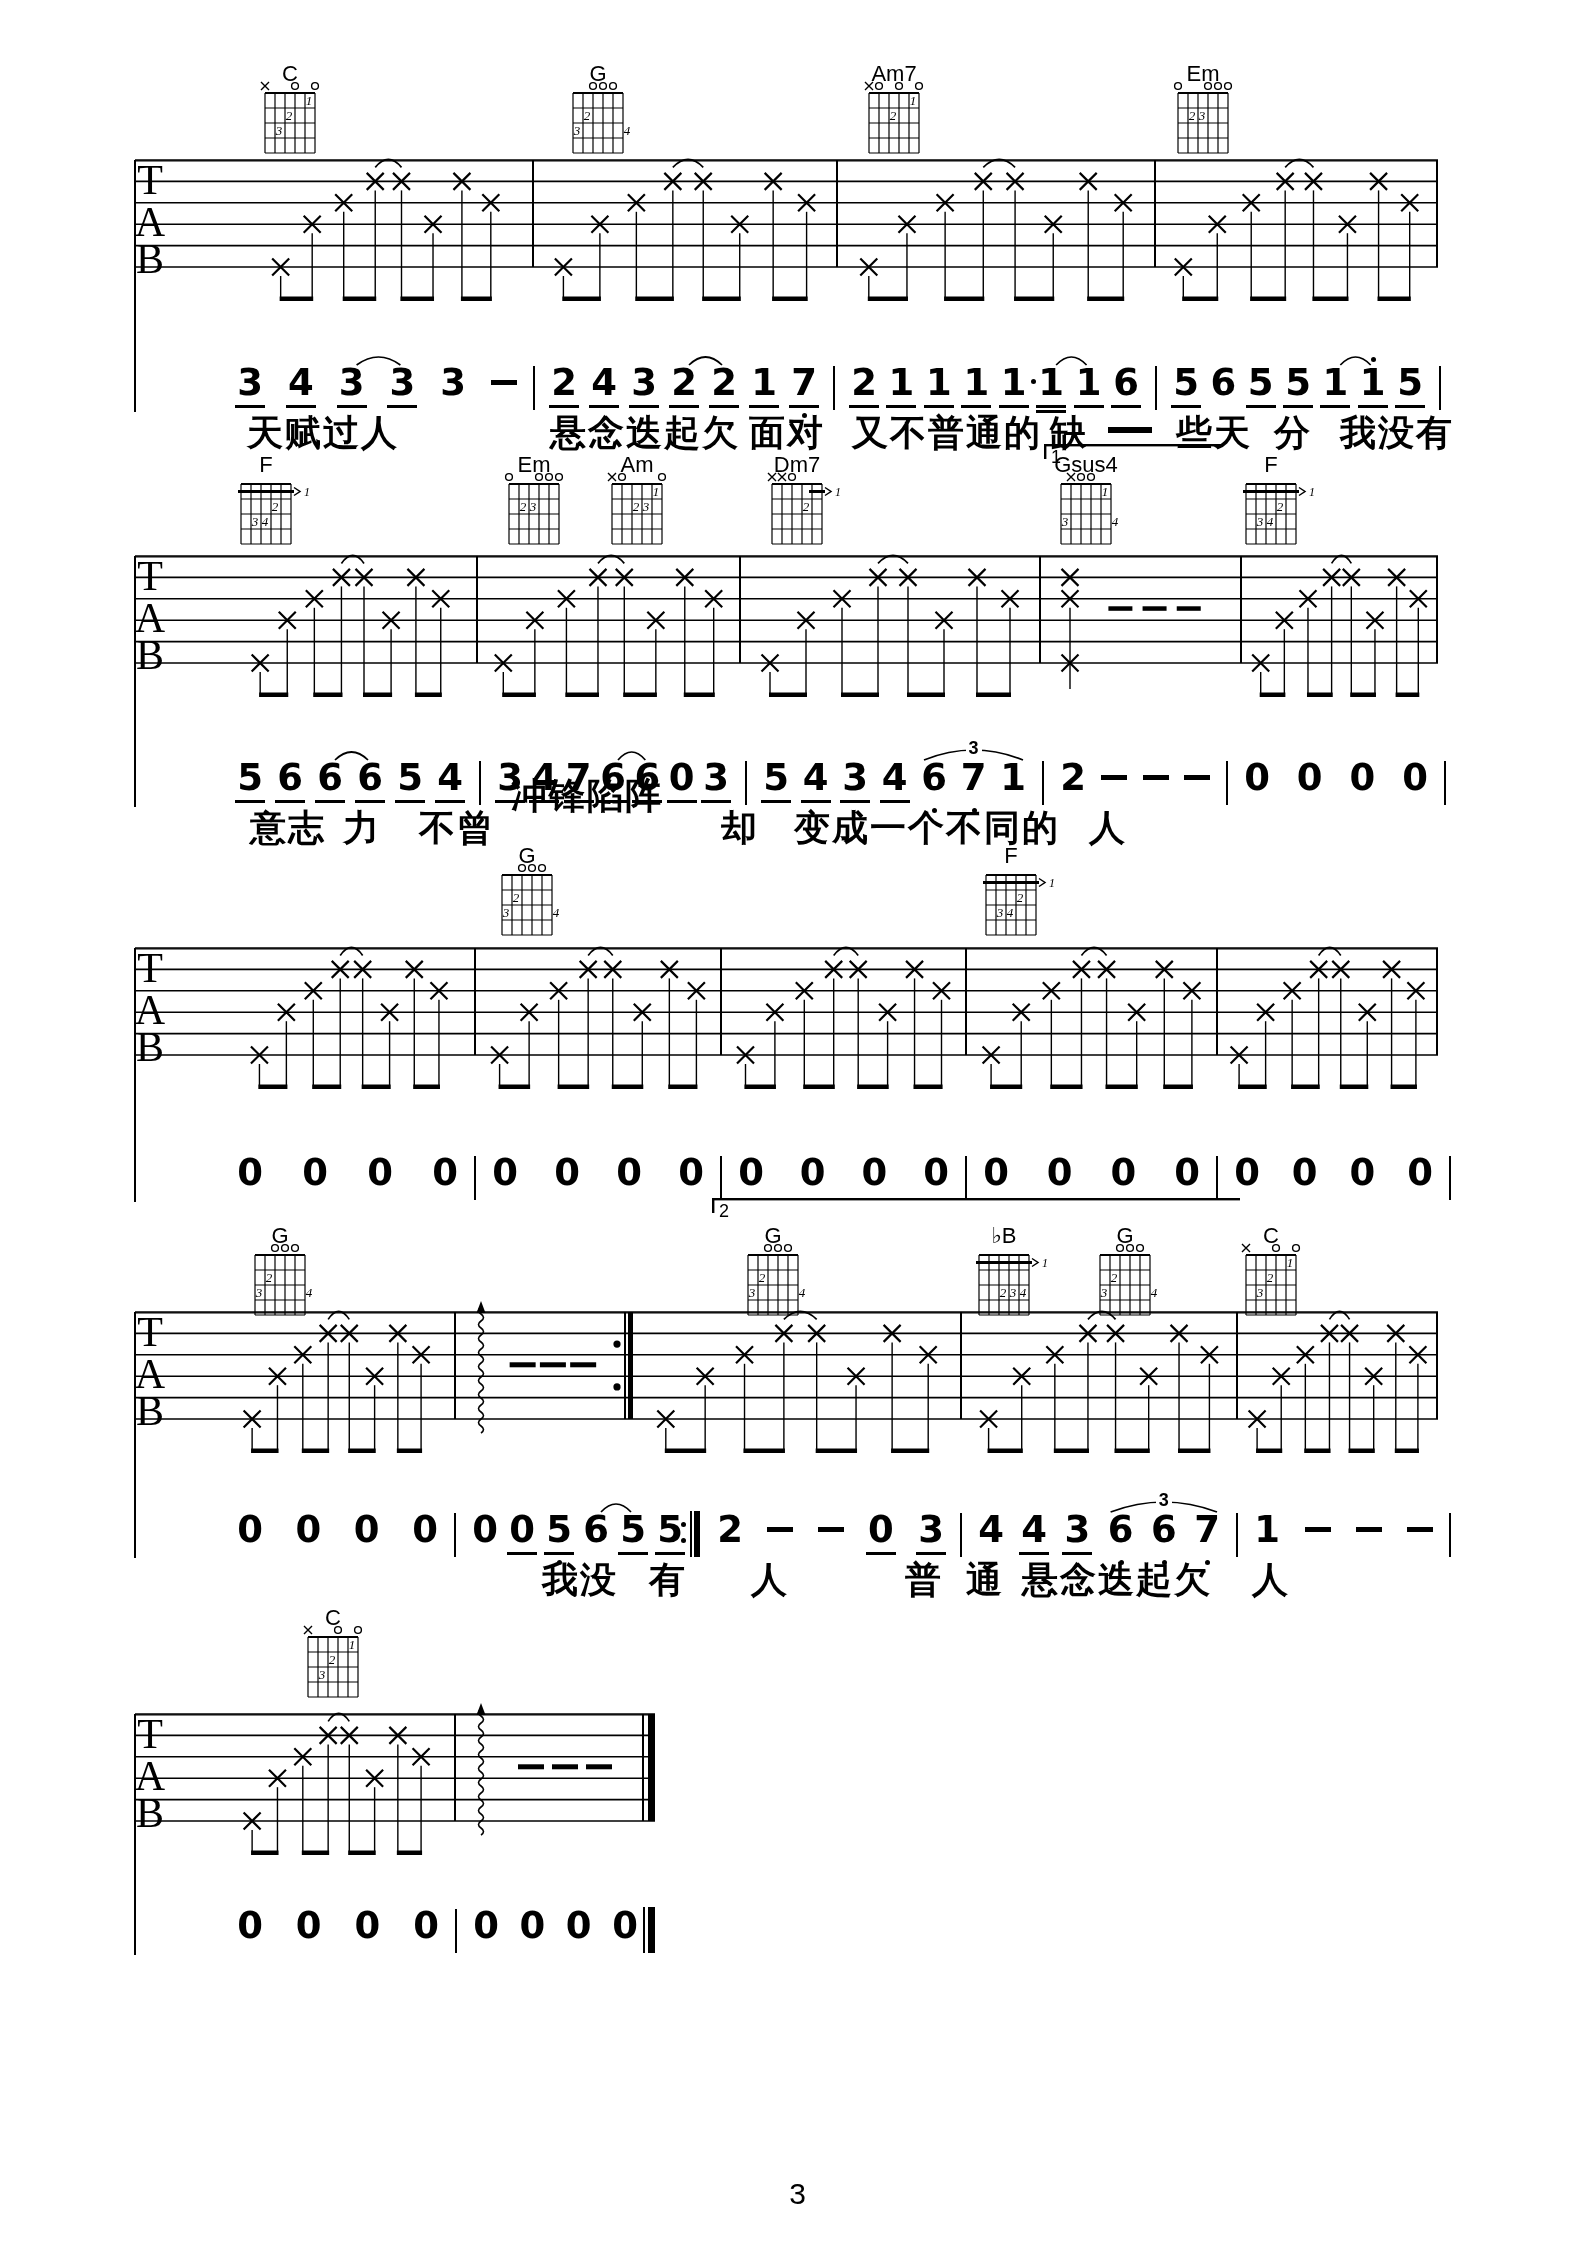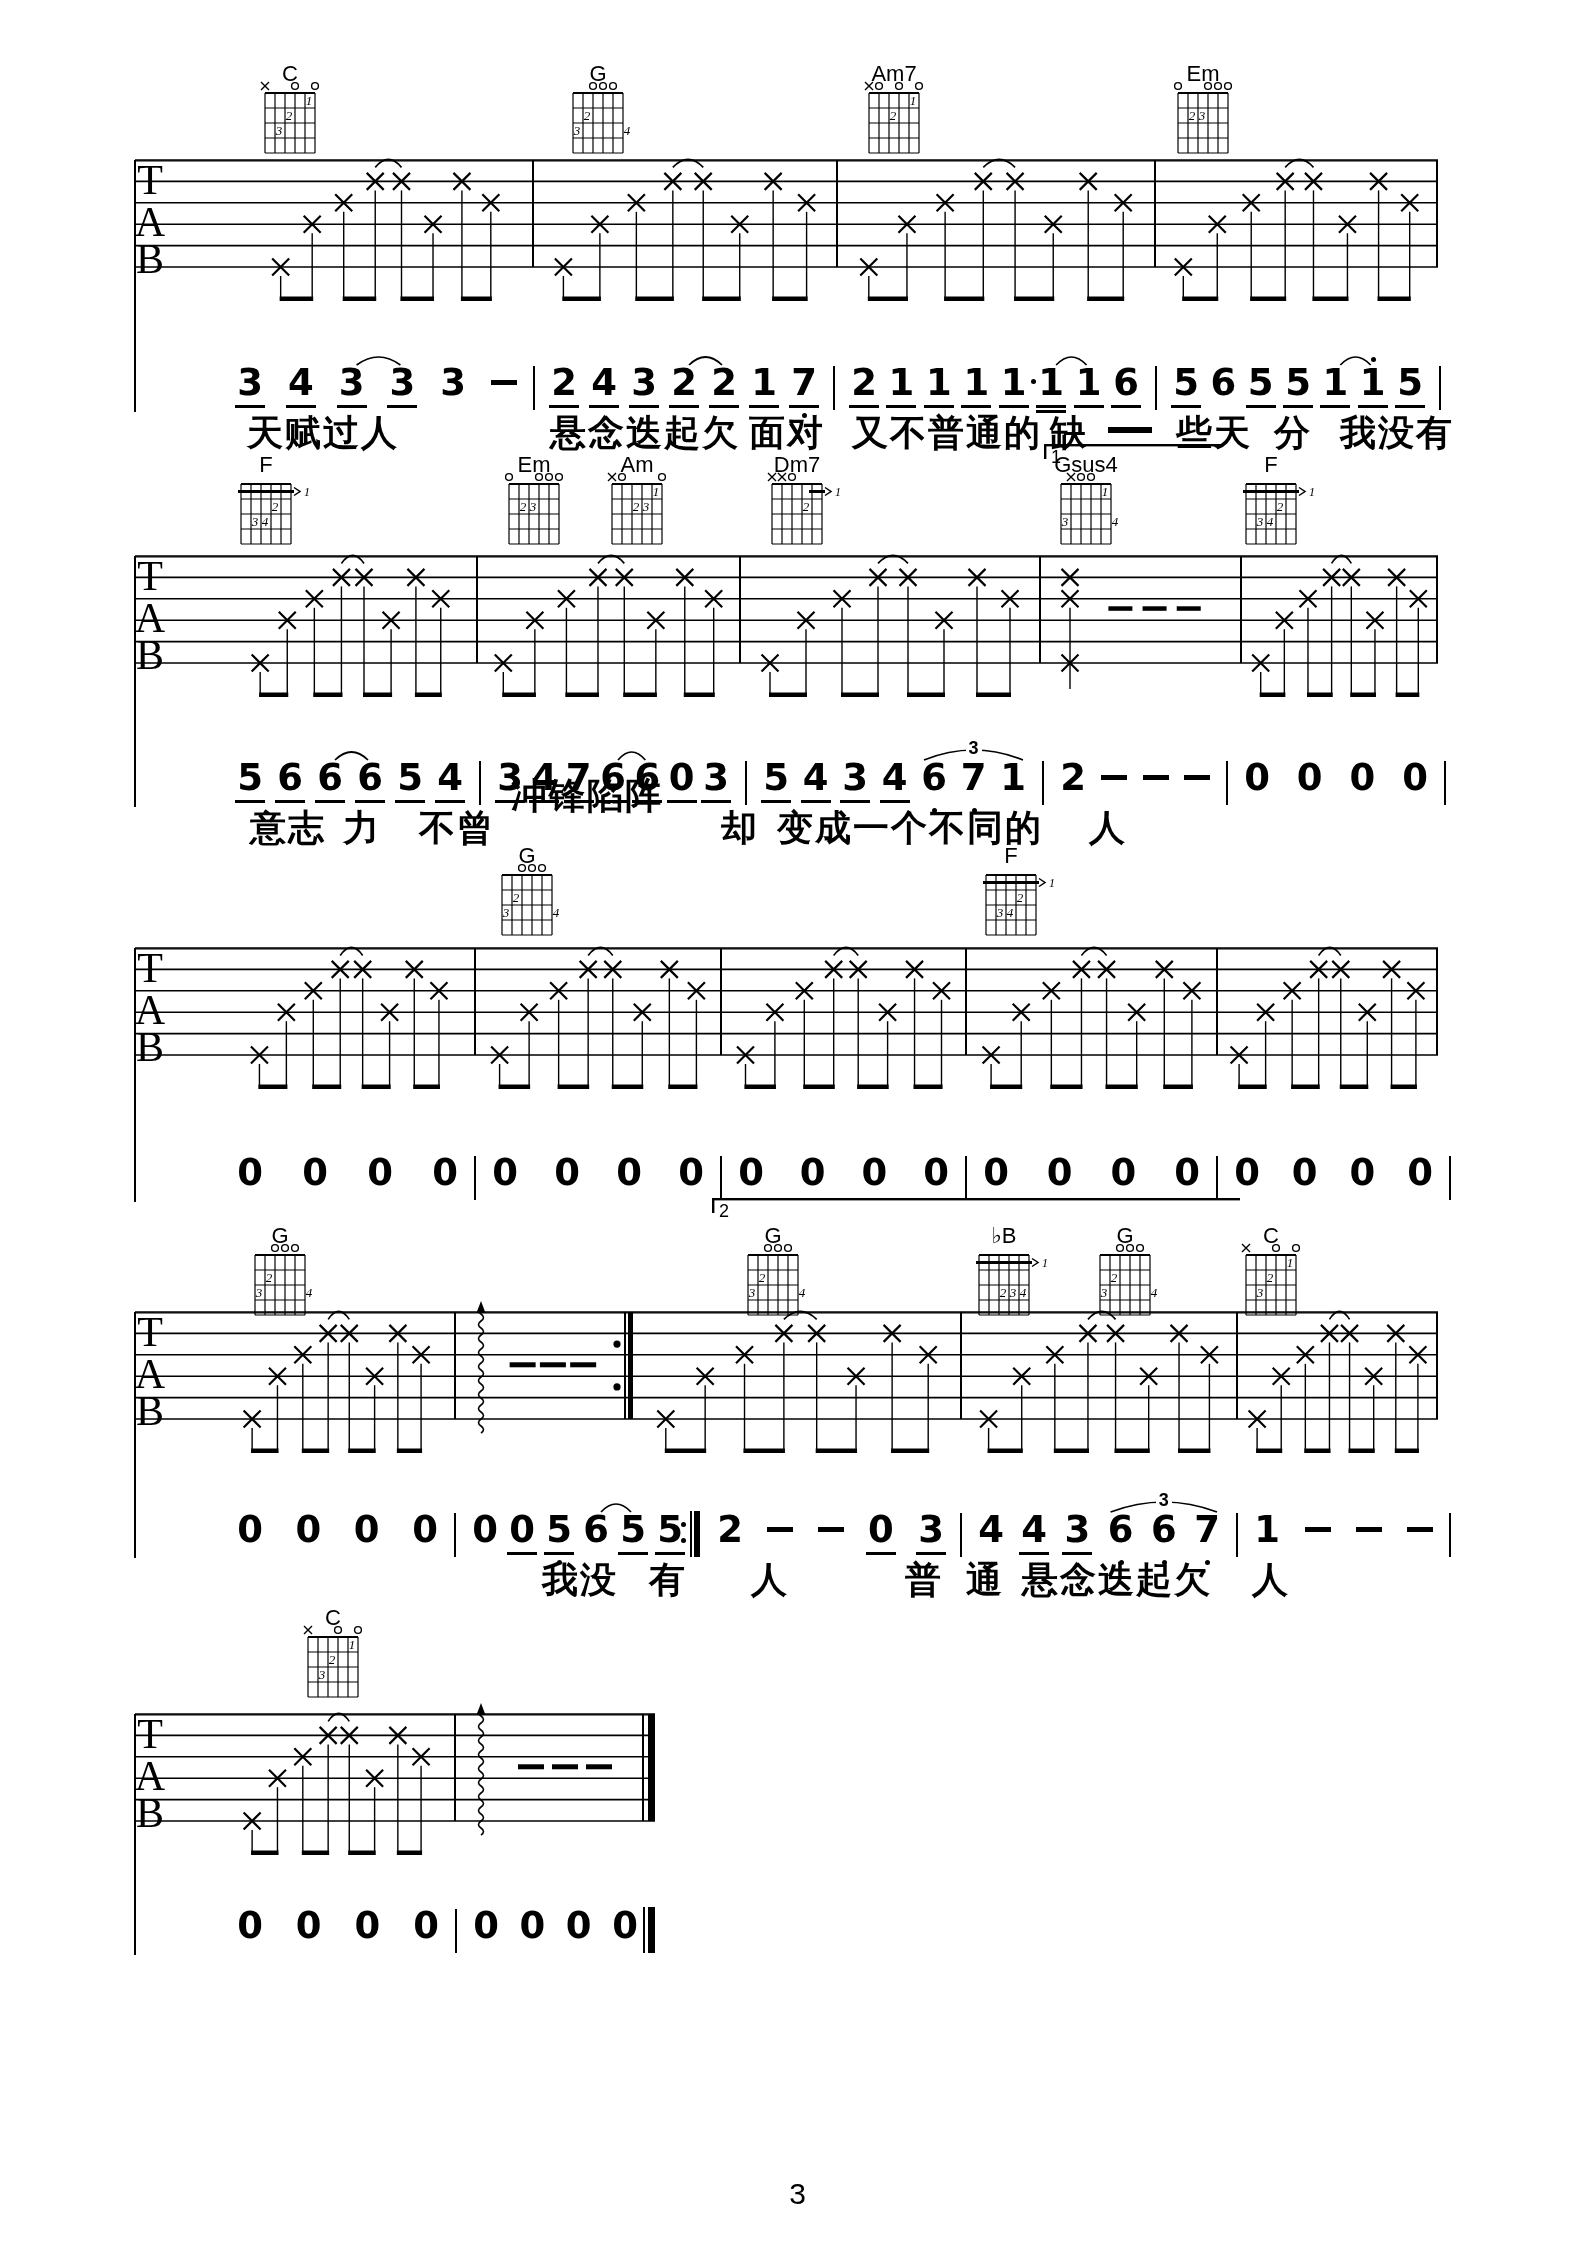--- a/index.html
+++ b/index.html
@@ -1046,21 +1046,21 @@
       <div class="lyric" style="left: 1050px; top: 409px;">缺</div>
       <div class="lydash" style="left: 1108px; top: 427px;"></div>
       <div class="lyric" style="left: 1176px; top: 409px;">些天</div>
       <div class="lyric" style="left: 1274px; top: 409px;">分</div>
       <div class="lyric" style="left: 1340px; top: 409px;">我没有</div>
       <div class="lyric" style="left: 250px; top: 804px;">意志</div>
       <div class="lyric" style="left: 343px; top: 804px;">力</div>
       <div class="lyric" style="left: 419px; top: 804px;">不曾</div>
       <div class="lyric" style="left: 511px; top: 772px;">冲锋陷阵</div>
       <div class="lyric" style="left: 721px; top: 804px;">却</div>
-      <div class="lyric" style="left: 777px; top: 804px;">变成一个不同的</div>
+      <div class="lyric" style="left: 794px; top: 804px;">变成一个不同的</div>
       <div class="lyric" style="left: 1089px; top: 804px;">人</div>
       <div class="lyric" style="left: 542px; top: 1556px;">我没</div>
       <div class="lyric" style="left: 649px; top: 1556px;">有</div>
       <div class="lyric" style="left: 751px; top: 1556px;">人</div>
       <div class="lyric" style="left: 905px; top: 1556px;">普</div>
       <div class="lyric" style="left: 966px; top: 1556px;">通</div>
       <div class="lyric" style="left: 1022px; top: 1556px;">悬念迭起欠</div>
       <div class="lyric" style="left: 1252px; top: 1556px;">人</div>
     </div>
   <div class="page-number">3</div>

